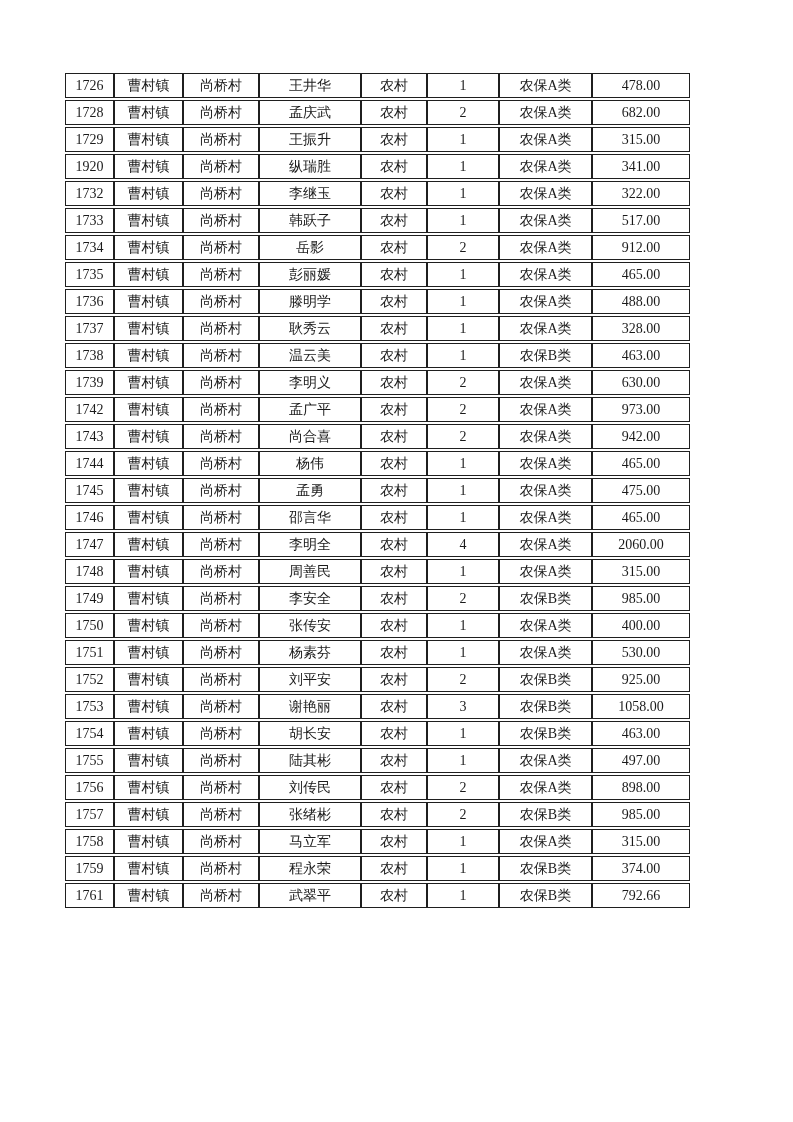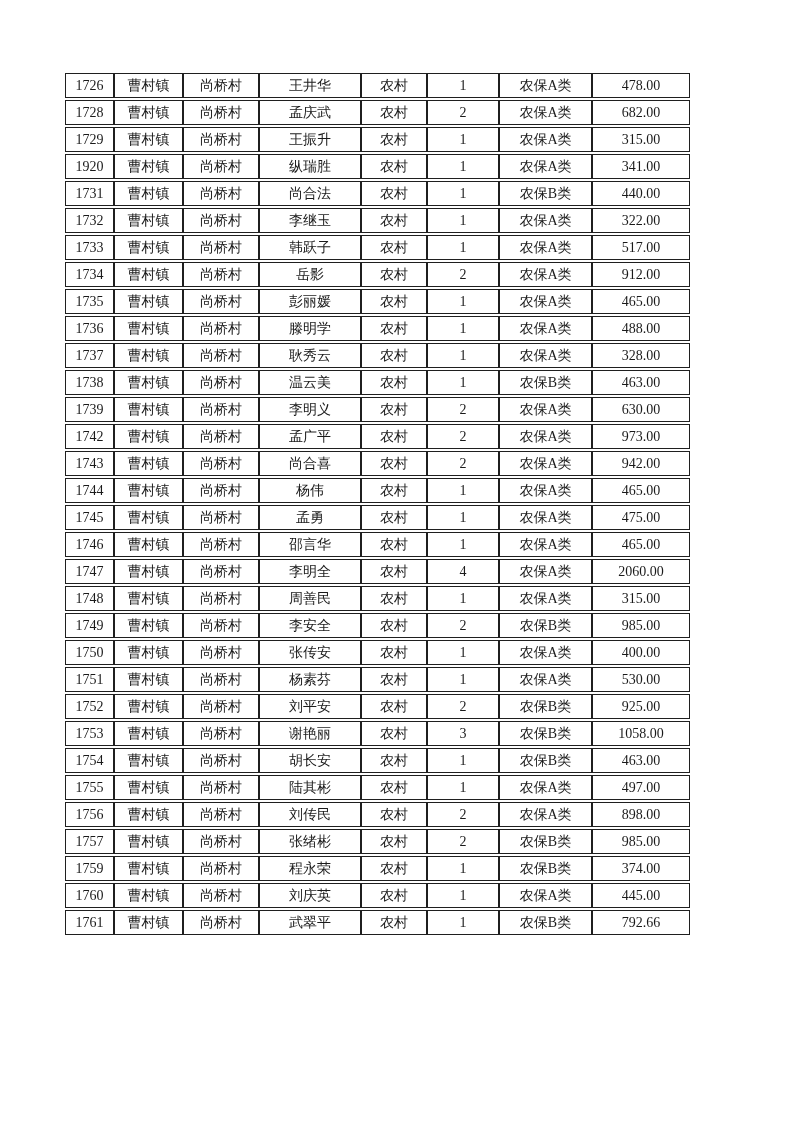--- a/index.html
+++ b/index.html
@@ -91,30 +91,20 @@
           <td>1920</td>
           <td>曹村镇</td>
           <td>尚桥村</td>
           <td>纵瑞胜</td>
           <td>农村</td>
           <td>1</td>
           <td>农保A类</td>
           <td>341.00</td>
         </tr>
         <tr>
-          <td>1731</td>
-          <td>曹村镇</td>
-          <td>尚桥村</td>
-          <td>尚合法</td>
-          <td>农村</td>
-          <td>1</td>
-          <td>农保B类</td>
-          <td>440.00</td>
-        </tr>
-        <tr>
           <td>1732</td>
           <td>曹村镇</td>
           <td>尚桥村</td>
           <td>李继玉</td>
           <td>农村</td>
           <td>1</td>
           <td>农保A类</td>
           <td>322.00</td>
         </tr>
         <tr>
@@ -341,38 +331,38 @@
           <td>1757</td>
           <td>曹村镇</td>
           <td>尚桥村</td>
           <td>张绪彬</td>
           <td>农村</td>
           <td>2</td>
           <td>农保B类</td>
           <td>985.00</td>
         </tr>
         <tr>
+          <td>1758</td>
+          <td>曹村镇</td>
+          <td>尚桥村</td>
+          <td>马立军</td>
+          <td>农村</td>
+          <td>1</td>
+          <td>农保A类</td>
+          <td>315.00</td>
+        </tr>
+        <tr>
           <td>1759</td>
           <td>曹村镇</td>
           <td>尚桥村</td>
           <td>程永荣</td>
           <td>农村</td>
           <td>1</td>
           <td>农保B类</td>
           <td>374.00</td>
-        </tr>
-        <tr>
-          <td>1760</td>
-          <td>曹村镇</td>
-          <td>尚桥村</td>
-          <td>刘庆英</td>
-          <td>农村</td>
-          <td>1</td>
-          <td>农保A类</td>
-          <td>445.00</td>
         </tr>
         <tr>
           <td>1761</td>
           <td>曹村镇</td>
           <td>尚桥村</td>
           <td>武翠平</td>
           <td>农村</td>
           <td>1</td>
           <td>农保B类</td>
           <td>792.66</td>

